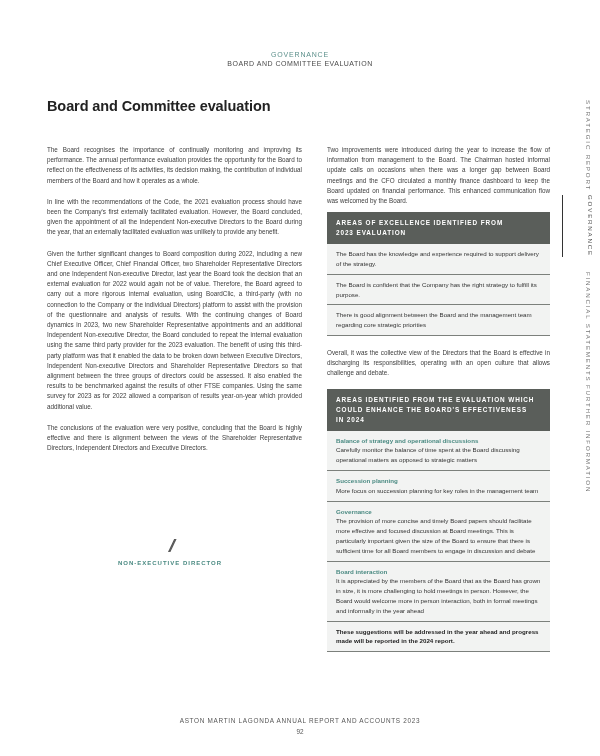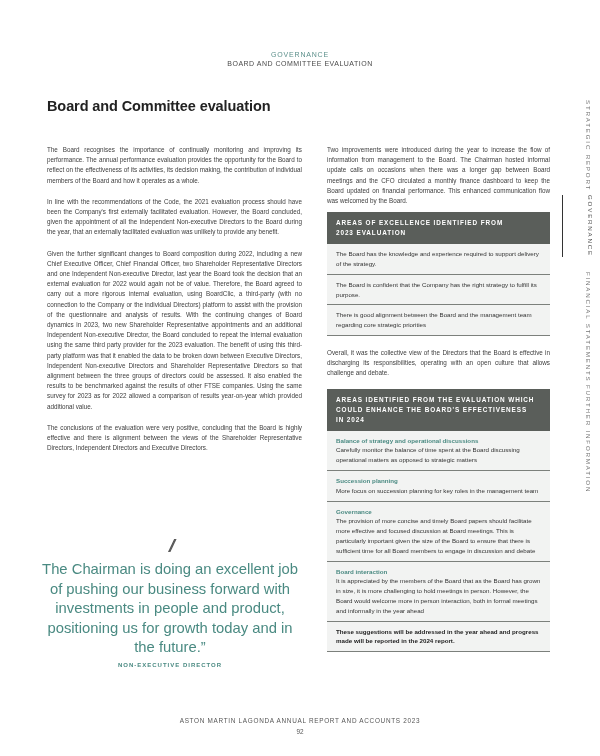--- a/index.html
+++ b/index.html
@@ -47,21 +47,20 @@
 
 <div class="col-left">
   <p class="body">The Board recognises the importance of continually monitoring and improving its performance. The annual performance evaluation provides the opportunity for the Board to reflect on the effectiveness of its activities, its decision making, the contribution of individual members of the Board and how it operates as a whole.</p>
   <p class="body">In line with the recommendations of the Code, the 2021 evaluation process should have been the Company's first externally facilitated evaluation. However, the Board concluded, given the appointment of all the Independent Non-executive Directors to the Board during the year, that an externally facilitated evaluation was unlikely to provide any benefit.</p>
   <p class="body">Given the further significant changes to Board composition during 2022, including a new Chief Executive Officer, Chief Financial Officer, two Shareholder Representative Directors and one Independent Non-executive Director, last year the Board took the decision that an external evaluation for 2022 would again not be of value. Therefore, the Board agreed to carry out a more rigorous internal evaluation, using BoardClic, a third-party (with no connection to the Company or the individual Directors) platform to assist with the provision of the questionnaire and analysis of results. With the continuing changes of Board dynamics in 2023, two new Shareholder Representative appointments and an additional Independent Non-executive Director, the Board concluded to repeat the internal evaluation using the same third party provider for the 2023 evaluation. The benefit of using this third-party platform was that it enabled the data to be broken down between Executive Directors, Independent Non-executive Directors and Shareholder Representative Directors so that alignment between the three groups of directors could be assessed. It also enabled the results to be benchmarked against the results of other FTSE companies. Using the same survey for 2023 as for 2022 allowed a comparison of results year-on-year which provided additional value.</p>
   <p class="body">The conclusions of the evaluation were very positive, concluding that the Board is highly effective and there is alignment between the views of the Shareholder Representative Directors, Independent Directors and Executive Directors.</p>
 </div>
 
 <div class="quote-wrap">
   <div class="quote-mark">//</div>
-  <div class="quote-text">The Chairman is doing an excellent job of pushing our business forward with investments in people and product, positioning us for growth today and in the future.”</div>
   <div class="quote-attr">NON-EXECUTIVE DIRECTOR</div>
 </div>
 
 <div class="col-right">
   <p class="body" style="margin-bottom:0">Two improvements were introduced during the year to increase the flow of information from management to the Board. The Chairman hosted informal update calls on occasions when there was a longer gap between Board meetings and the CFO circulated a monthly finance dashboard to keep the Board updated on financial performance. This enhanced communication flow was welcomed by the Board.</p>
 
   <div class="box1">
     <div class="box-head">
       <div>AREAS OF EXCELLENCE IDENTIFIED FROM</div>
       <div>2023 EVALUATION</div>

